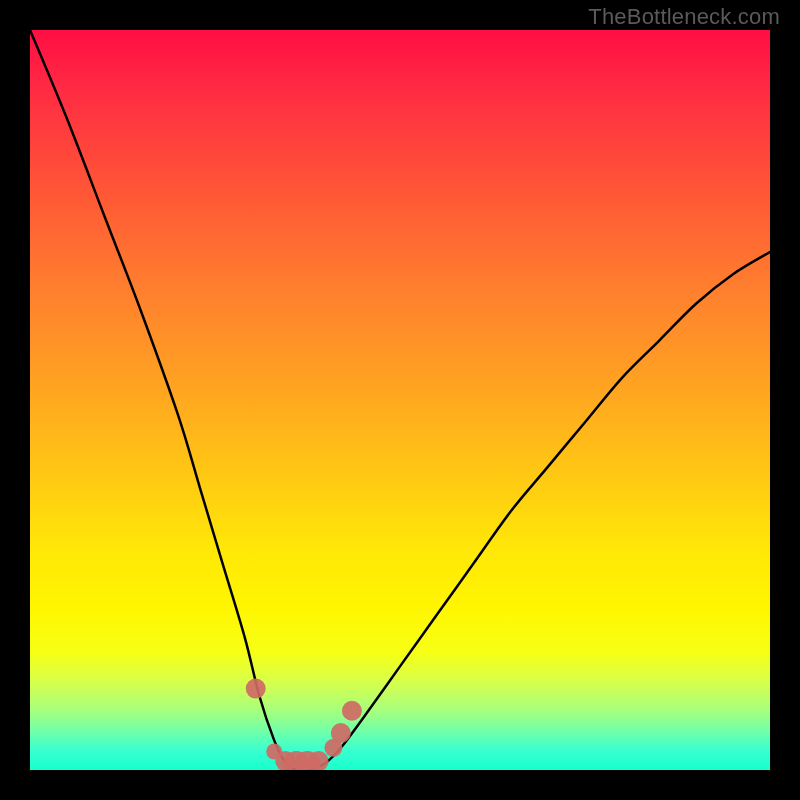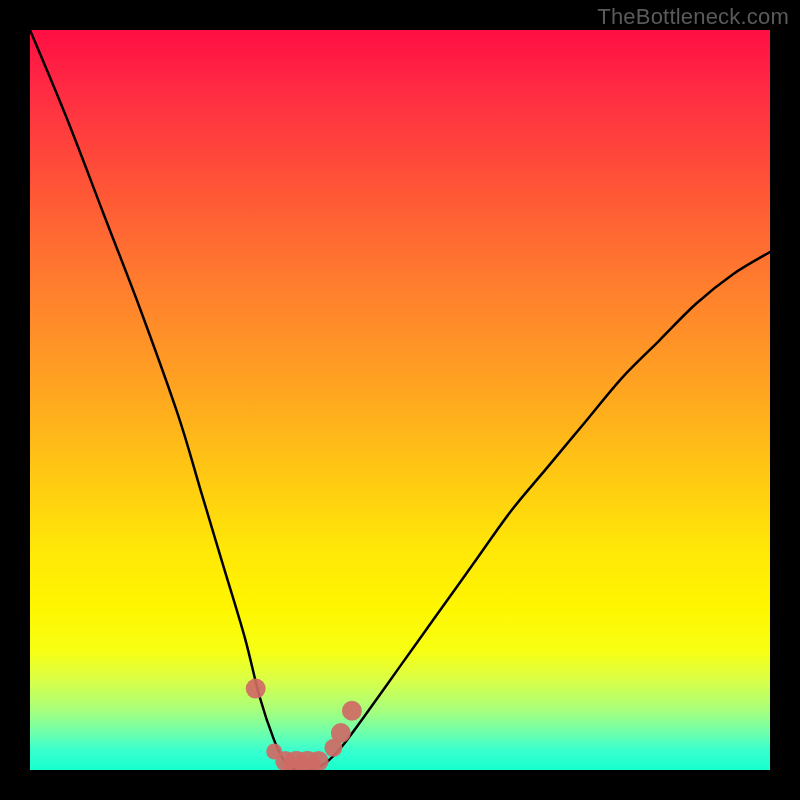--- a/index.html
+++ b/index.html
@@ -38,21 +38,21 @@
       #d8ff4a 88%,
       #a6ff7d 92%,
       #6dffad 95%,
       #36ffd0 97.5%,
       #18ffce 100%
     );
   }
   .watermark {
     position: absolute;
     top: 4px;
-    right: 11px;
+    right: 20px;
     color: #5a5a5a;
     font-size: 22px;
     font-weight: 500;
     letter-spacing: 0.2px;
     z-index: 10;
   }
   svg.curve {
     position: absolute;
     left: 0;
     top: 0;

